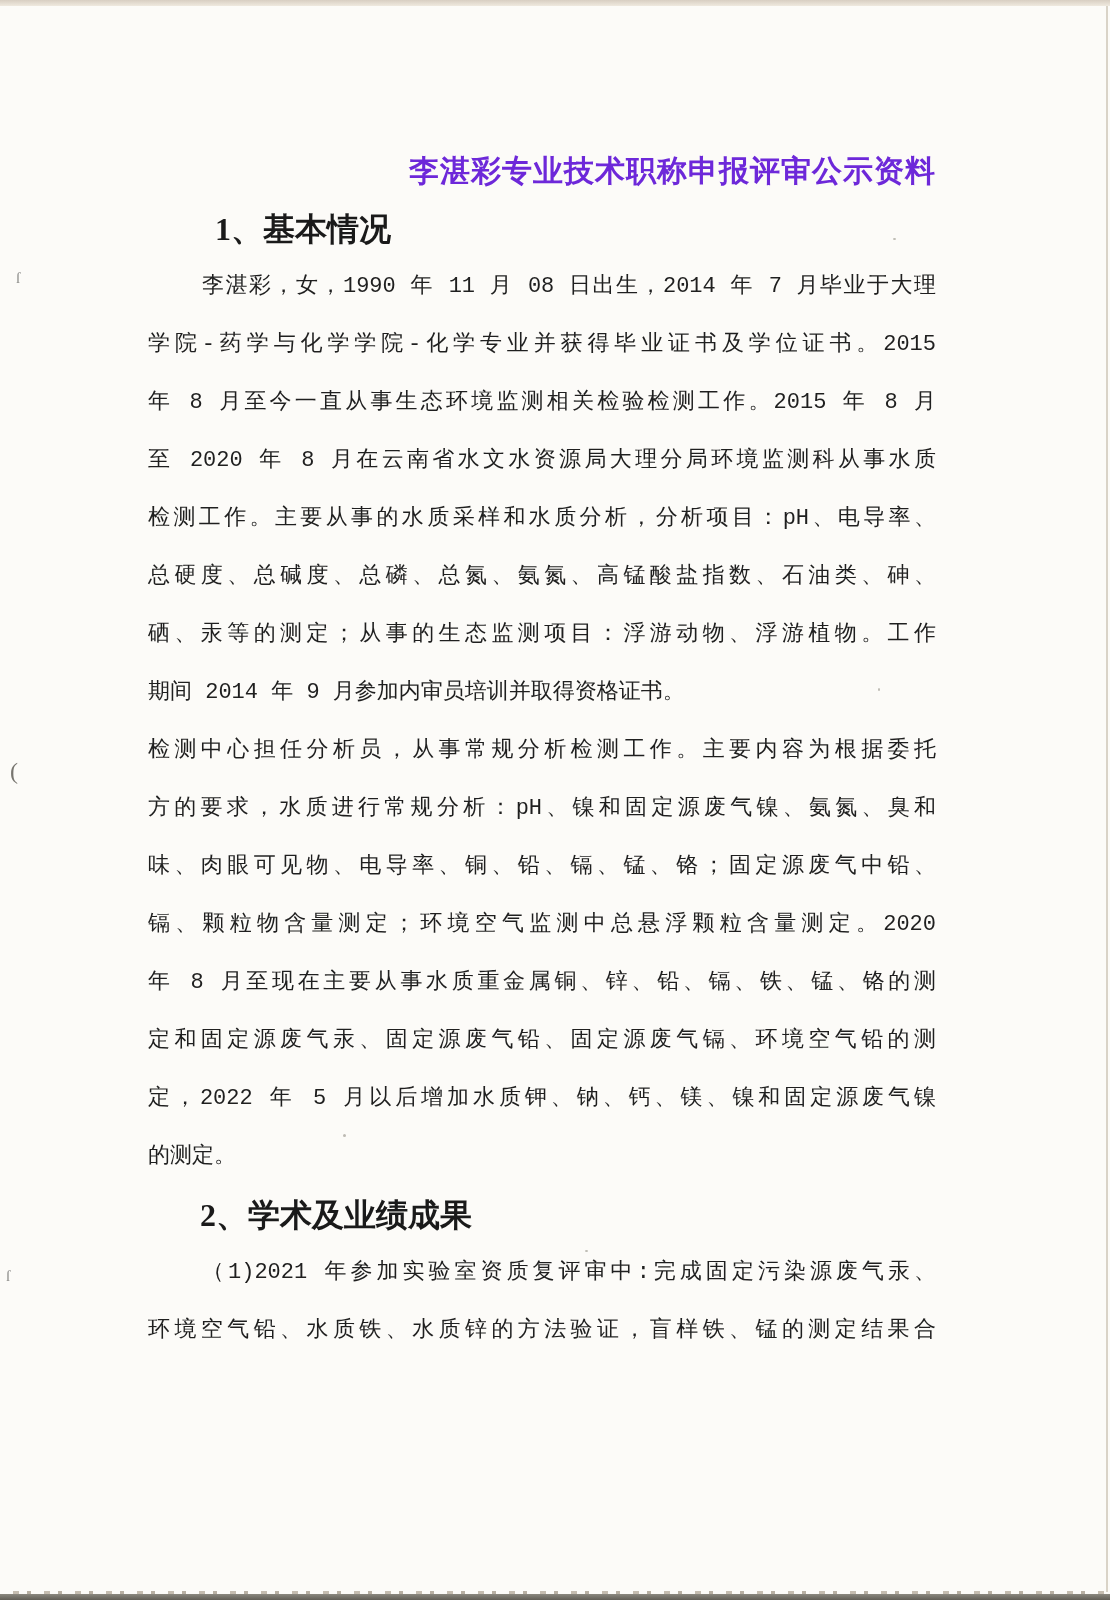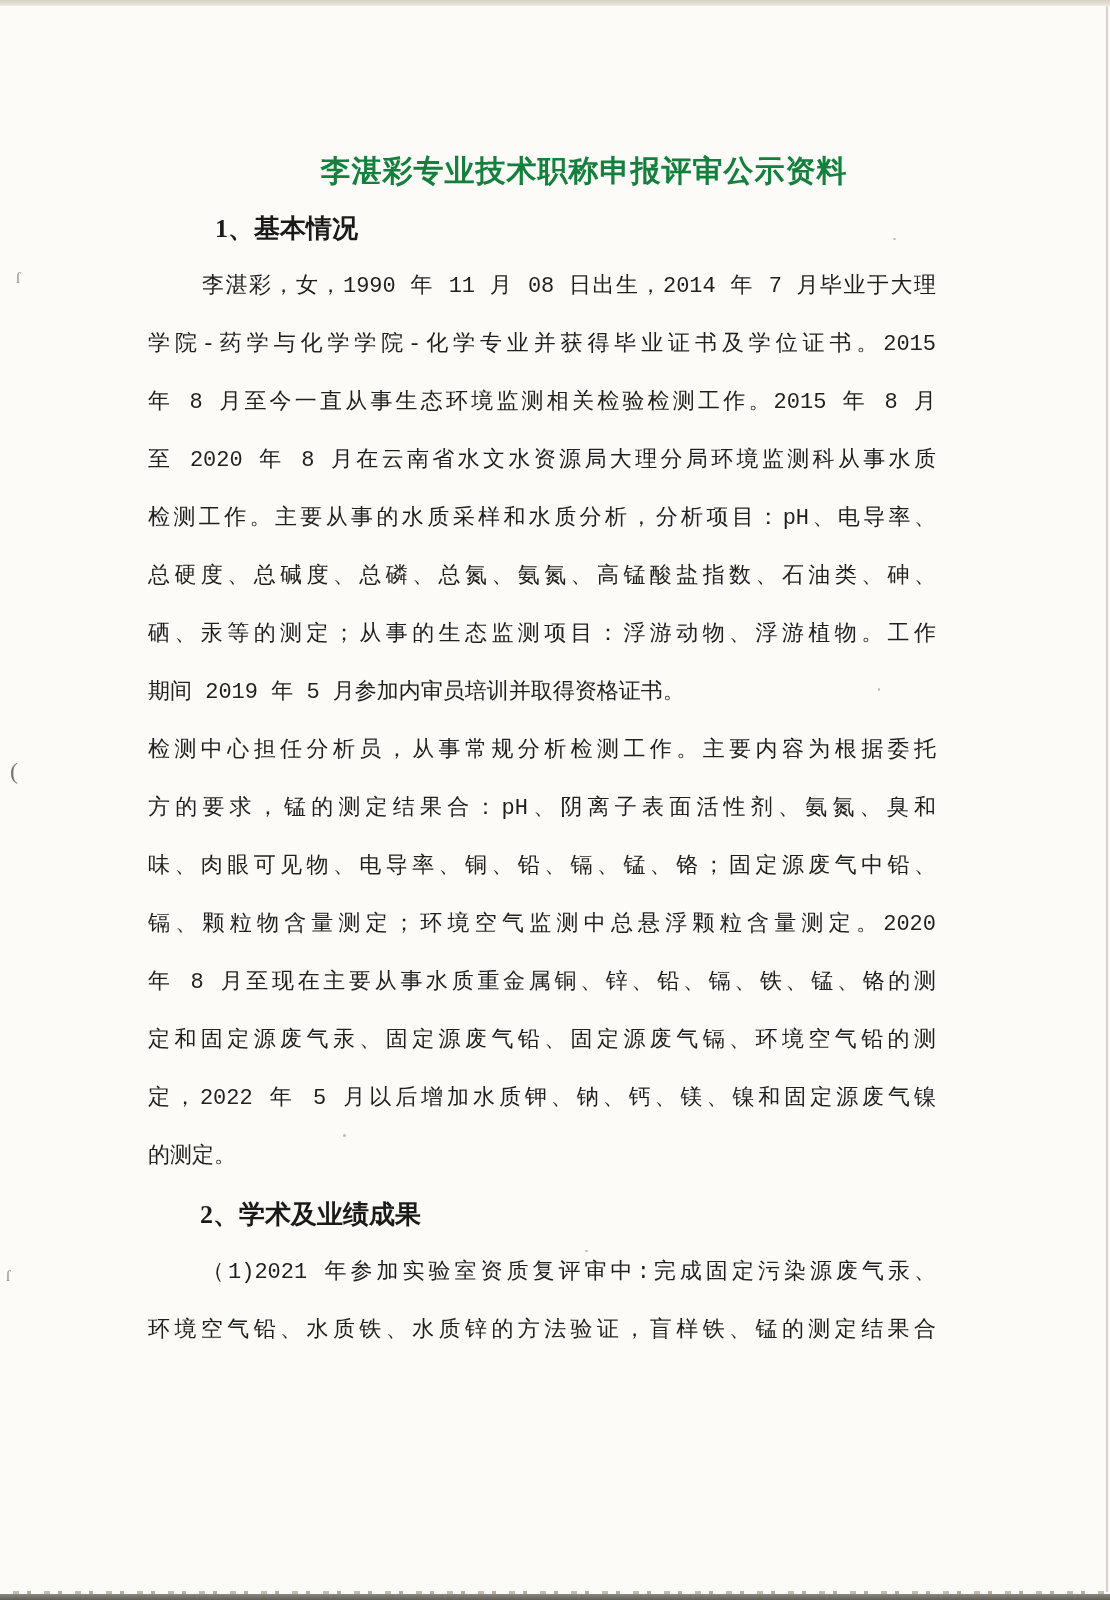--- a/index.html
+++ b/index.html
@@ -43,26 +43,26 @@
   }
   .fill {
     text-align:justify;
     text-align-last:justify;
     -moz-text-align-last:justify;
   }
   .indent { padding-left:54px; }
   .doc-title {
     height:58px; line-height:58px;
     font-size:30px; font-weight:bold; letter-spacing:1px;
-    text-align:center; padding-left:84px;
-    color:#15803d;
+    text-align:right; padding-left:84px;
+    color:#6d28d9;
   }
   .heading {
     height:58px; line-height:58px;
-    font-size:26px; font-weight:bold; color:#1a1a1a;
+    font-size:32px; font-weight:bold; color:#1a1a1a;
   }
   .heading-1 { padding-left:67px; }
   .heading-2 { padding-left:52px; }
   
   .scan-mark {
     position:absolute; color:#8a8a88; font-family:"Liberation Serif", serif;
   }
   .mark-1 { left:16px; top:270px; font-size:15px; }
   .mark-2 { left:10px; top:758px; font-size:24px; color:#77756f; }
   .mark-3 { left:6px;  top:1268px; font-size:15px; }
@@ -96,24 +96,24 @@
 
     <div class="heading heading-1">1、基本情况</div>
 
     <div class="row fill indent">李湛彩，女，1990 年 11 月 08 日出生，2014 年 7 月毕业于大理</div>
     <div class="row fill">学院-药学与化学学院-化学专业并获得毕业证书及学位证书。2015</div>
     <div class="row fill">年 8 月至今一直从事生态环境监测相关检验检测工作。2015 年 8 月</div>
     <div class="row fill">至 2020 年 8 月在云南省水文水资源局大理分局环境监测科从事水质</div>
     <div class="row fill">检测工作。主要从事的水质采样和水质分析，分析项目：pH、电导率、</div>
     <div class="row fill">总硬度、总碱度、总磷、总氮、氨氮、高锰酸盐指数、石油类、砷、</div>
     <div class="row fill">硒、汞等的测定；从事的生态监测项目：浮游动物、浮游植物。工作</div>
-    <div class="row">期间 2019 年 5 月参加内审员培训并取得资格证书。</div>
+    <div class="row">期间 2014 年 9 月参加内审员培训并取得资格证书。</div>
 
     <div class="row fill">检测中心担任分析员，从事常规分析检测工作。主要内容为根据委托</div>
-    <div class="row fill">方的要求，锰的测定结果合：pH、阴离子表面活性剂、氨氮、臭和</div>
+    <div class="row fill">方的要求，水质进行常规分析：pH、镍和固定源废气镍、氨氮、臭和</div>
     <div class="row fill">味、肉眼可见物、电导率、铜、铅、镉、锰、铬；固定源废气中铅、</div>
     <div class="row fill">镉、颗粒物含量测定；环境空气监测中总悬浮颗粒含量测定。2020</div>
     <div class="row fill">年 8 月至现在主要从事水质重金属铜、锌、铅、镉、铁、锰、铬的测</div>
     <div class="row fill">定和固定源废气汞、固定源废气铅、固定源废气镉、环境空气铅的测</div>
     <div class="row fill">定，2022 年 5 月以后增加水质钾、钠、钙、镁、镍和固定源废气镍</div>
     <div class="row">的测定。</div>
 
     <div class="heading heading-2">2、学术及业绩成果</div>
 
     <div class="row fill indent">（1)2021 年参加实验室资质复评审中:完成固定污染源废气汞、</div>

